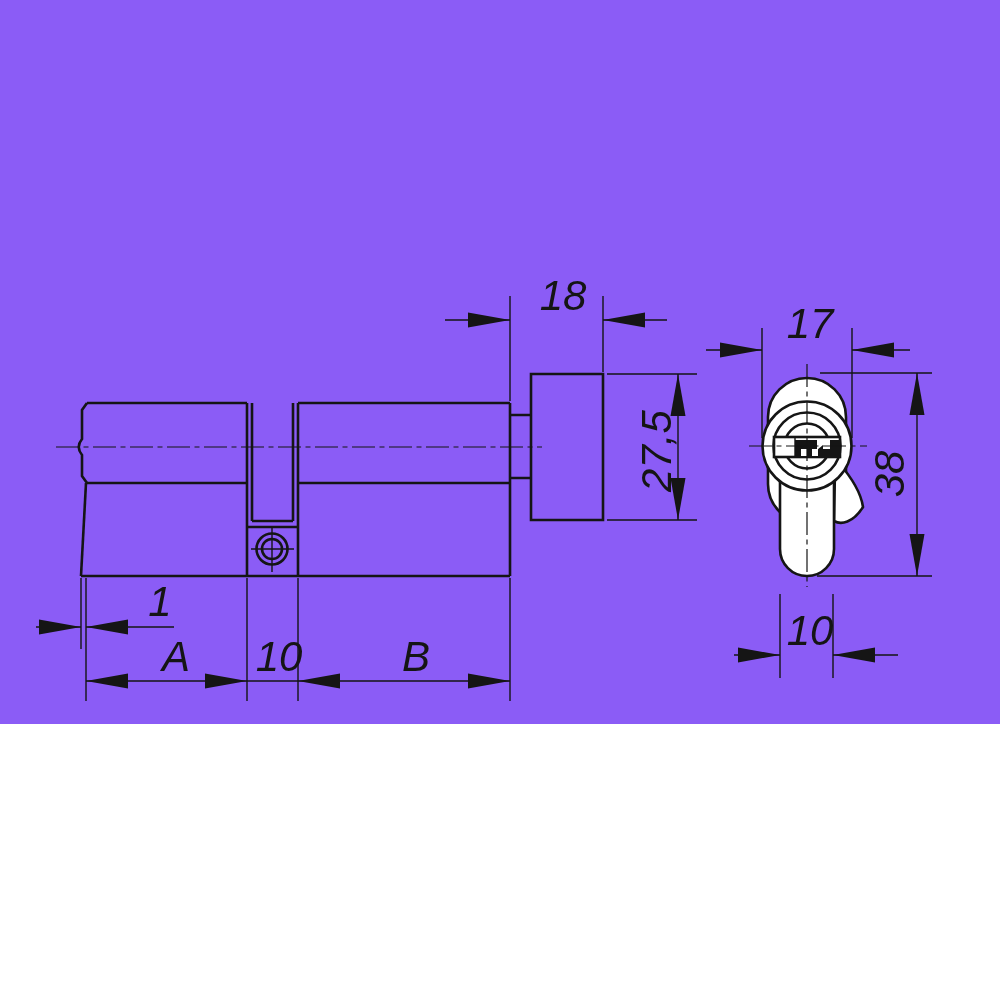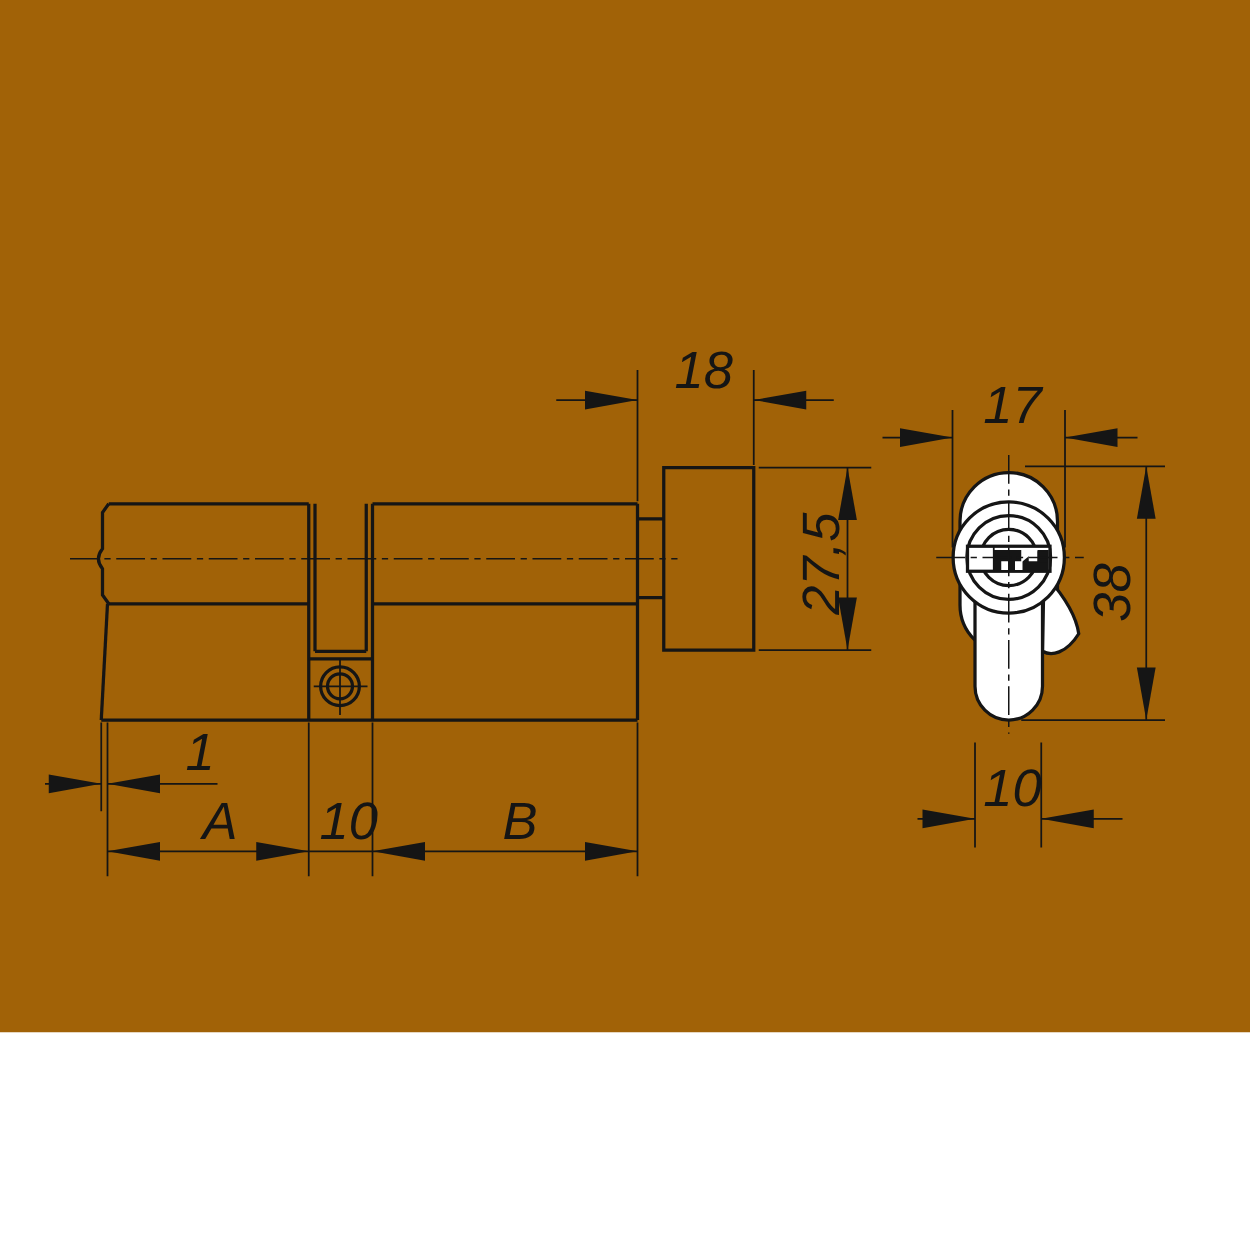--- a/index.html
+++ b/index.html
@@ -3,22 +3,22 @@
 <meta charset="utf-8">
 <style>
   html, body {
     margin: 0;
     padding: 0;
     background: #ffffff;
   }
   .stage {
     position: relative;
     width: 1000px;
-    height: 826px;
-    background: #a16207;
+    height: 724px;
+    background: #8b5cf6;
     overflow: hidden;
     font-family: "Liberation Sans", sans-serif;
   }
   svg { display: block; }
   
   .b {
     stroke: #151515;
     stroke-width: 2.6;
     fill: none;
     stroke-linejoin: miter;

